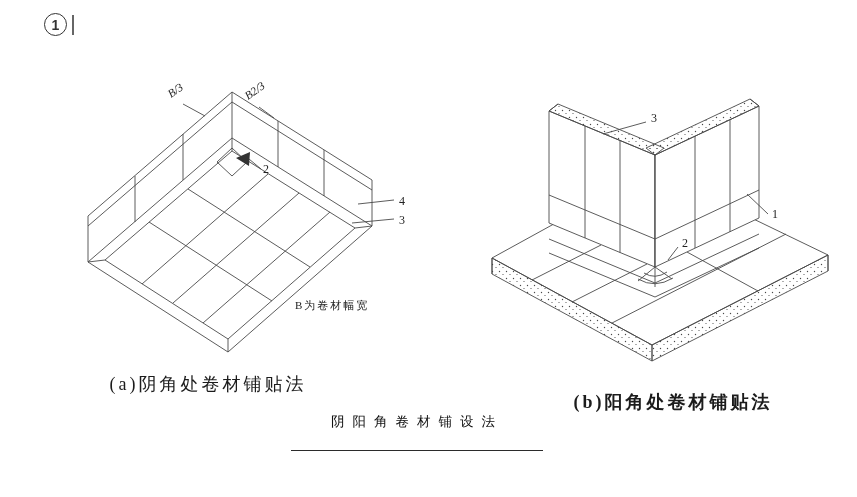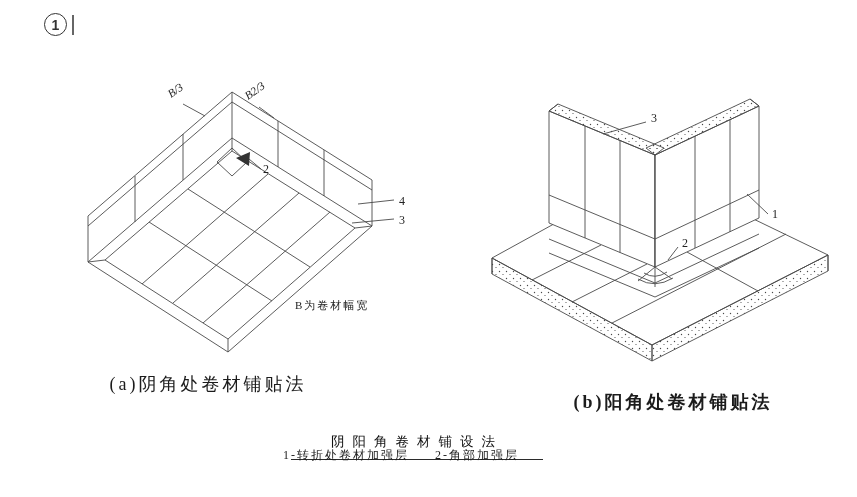--- a/index.html
+++ b/index.html
@@ -21,21 +21,21 @@
   svg text{font-family:"Liberation Serif", serif;font-size:12px;fill:#222;stroke:none;}
   svg text.dim{font-style:italic;font-size:11.5px;}
   svg text.note{font-size:11px;letter-spacing:2px;}
   
   .caption{position:absolute;font-family:"Liberation Serif", serif;font-size:18px;
            letter-spacing:3px;color:#1c1c1c;text-align:center;}
   .caption-a{left:103px;top:372px;width:210px;}
   .caption-b{left:568px;top:390px;width:210px;font-weight:bold;}
   .legend-title{position:absolute;left:291px;top:413px;width:252px;text-align:center;
                 font-family:"Liberation Serif", serif;font-size:13.5px;letter-spacing:8px;color:#111;
-                padding-bottom:8px;border-bottom:1.5px solid #2b2b2b;margin-top:20px;}
+                padding-bottom:19px;border-bottom:1.5px solid #2b2b2b;}
   .legend-line{position:absolute;left:283px;font-family:"Liberation Serif", serif;font-size:12px;
                letter-spacing:2px;color:#1c1c1c;white-space:nowrap;}
   .legend-line-1{top:447px;}
   .legend-line-2{top:466px;}
   .legend-line span{margin-right:26px;}
 </style>
 </head>
 <body>
 
 <div class="screen">
@@ -144,17 +144,14 @@
       <line x1="22" y1="163" x2="22" y2="179"></line>
       <line x1="358" y1="160" x2="358" y2="176"></line>
     </g>
     <text x="181" y="27">3</text>
     <text x="302" y="123">1</text>
     <text x="212" y="152">2</text>
   </svg>
   <div class="caption caption-b">(b)阳角处卷材铺贴法</div>
 
   <div class="legend-title">阴阳角卷材铺设法</div>
-  <div class="legend-line legend-line-1">
-    <span>1-转折处卷材加强层</span><span>2-角部加强层</span>
-  </div>
 
 </div>
 
 </body></html>

